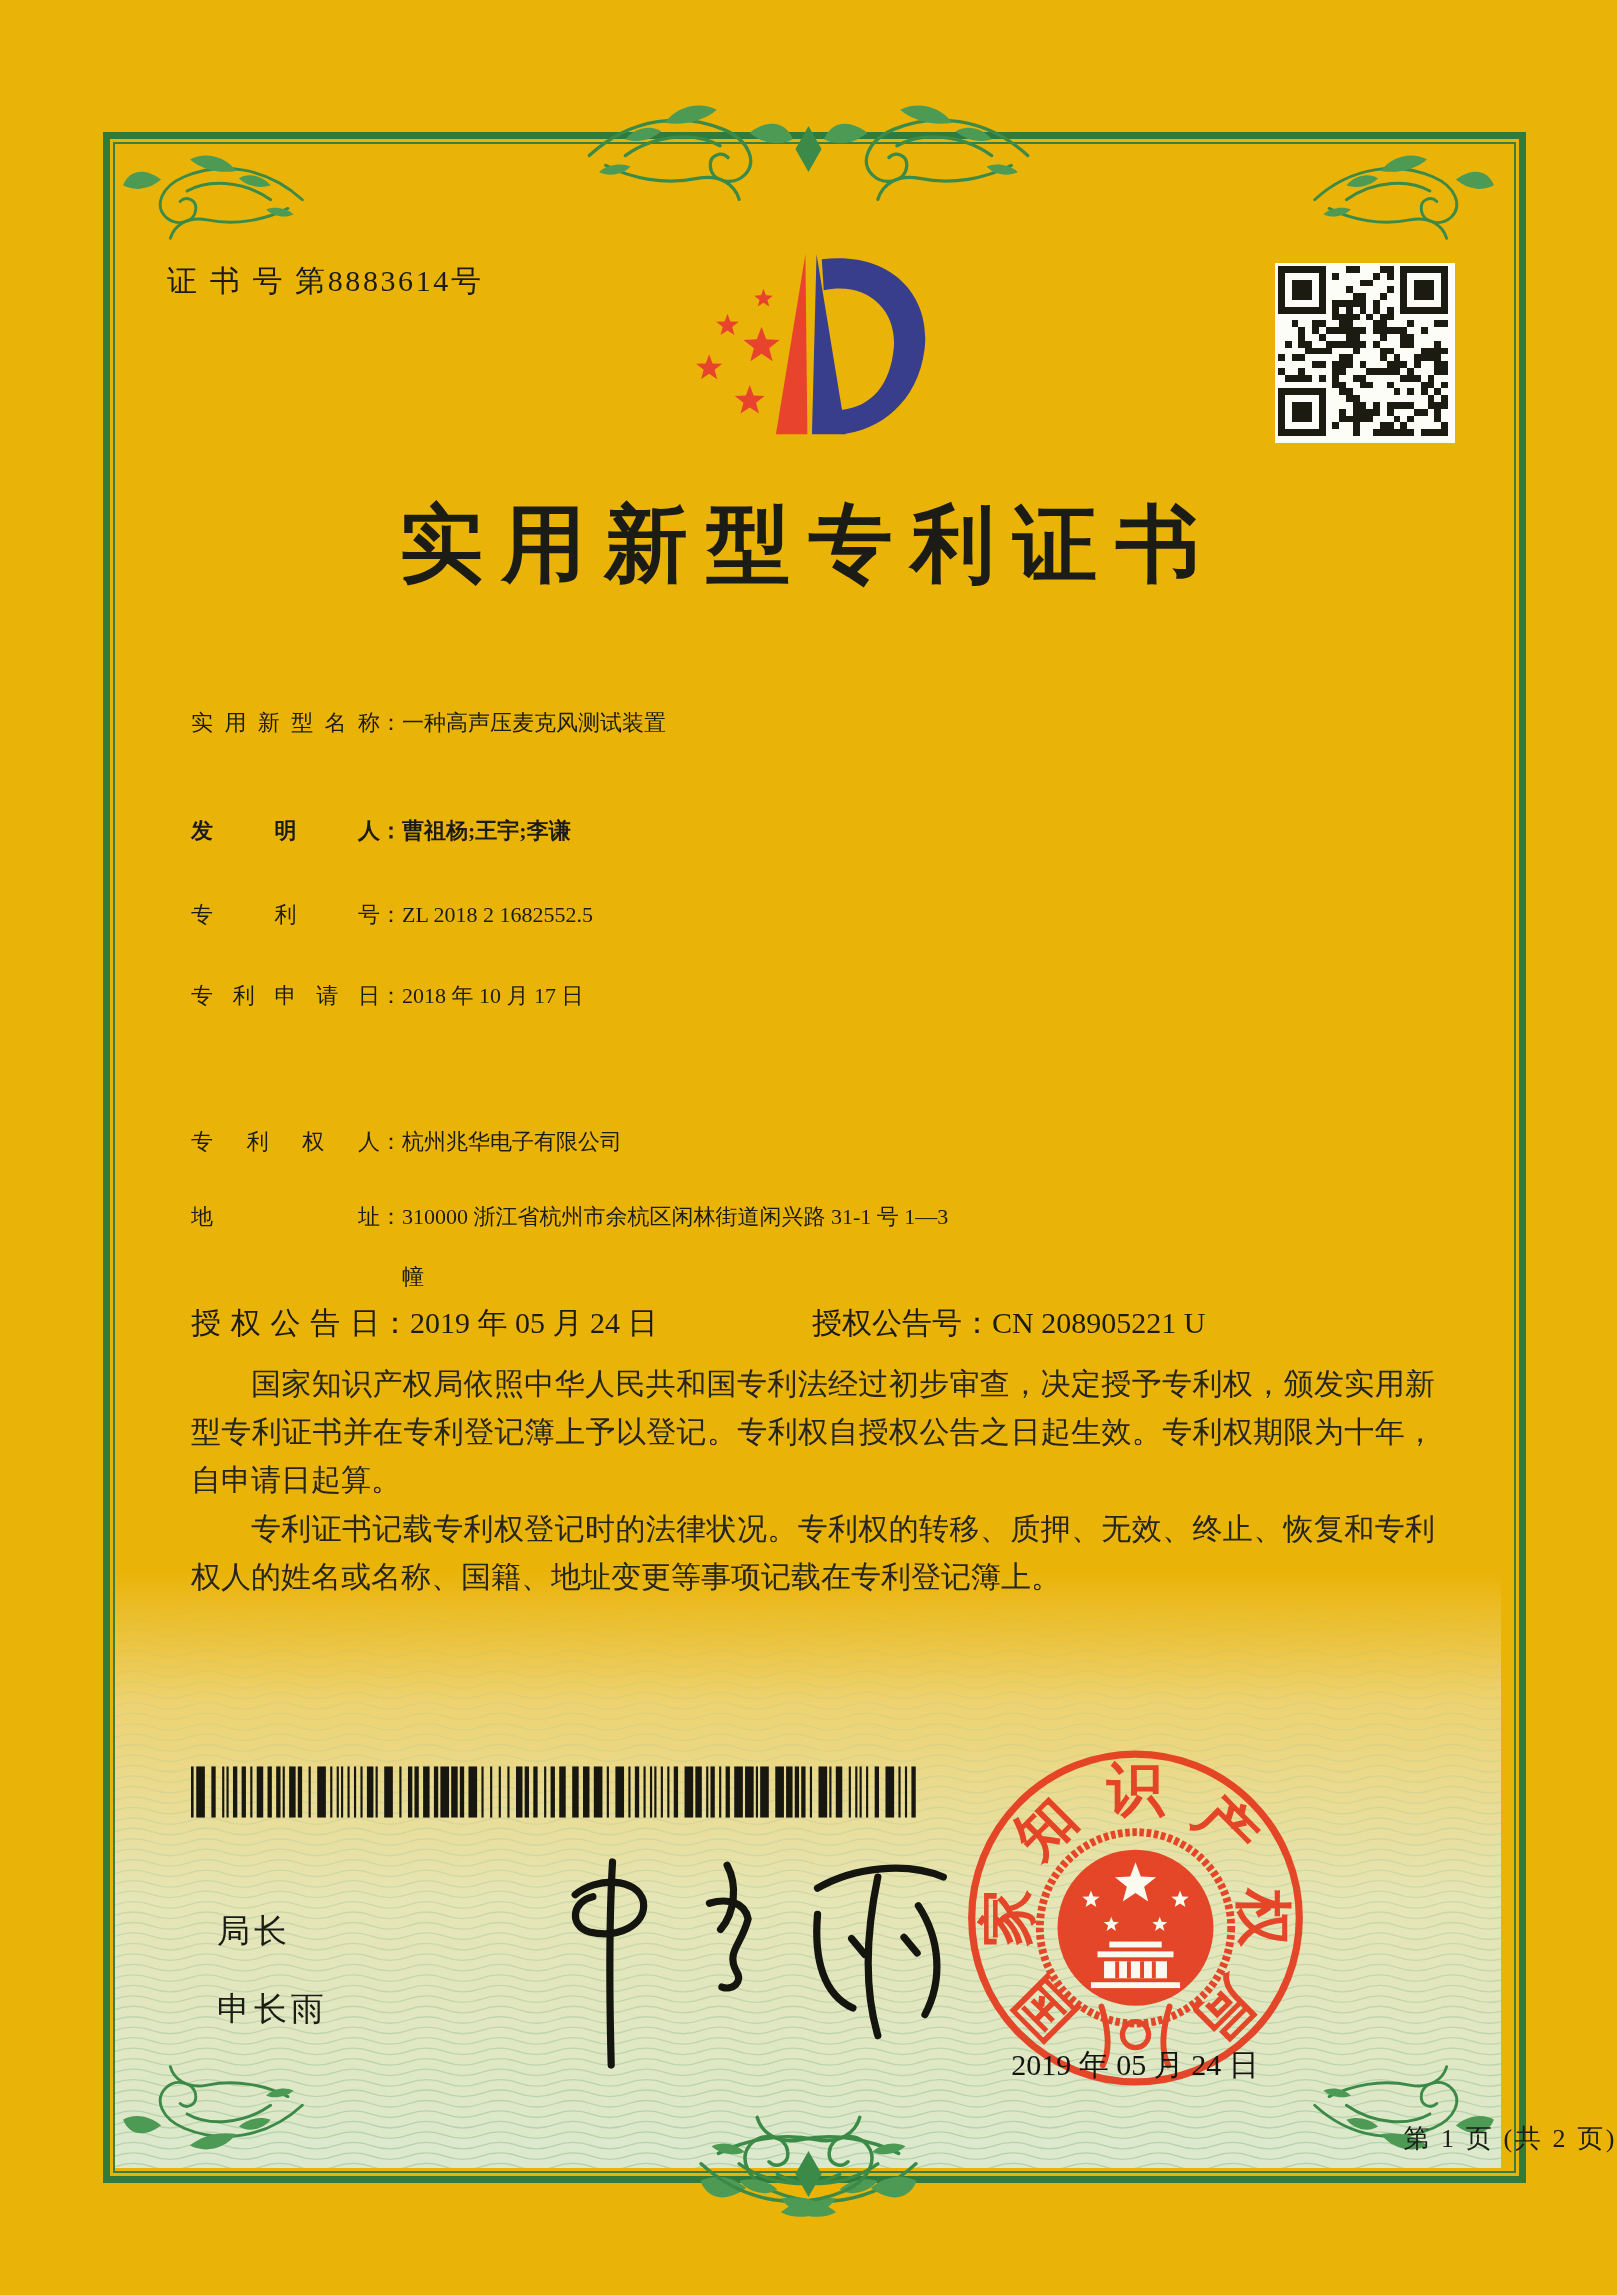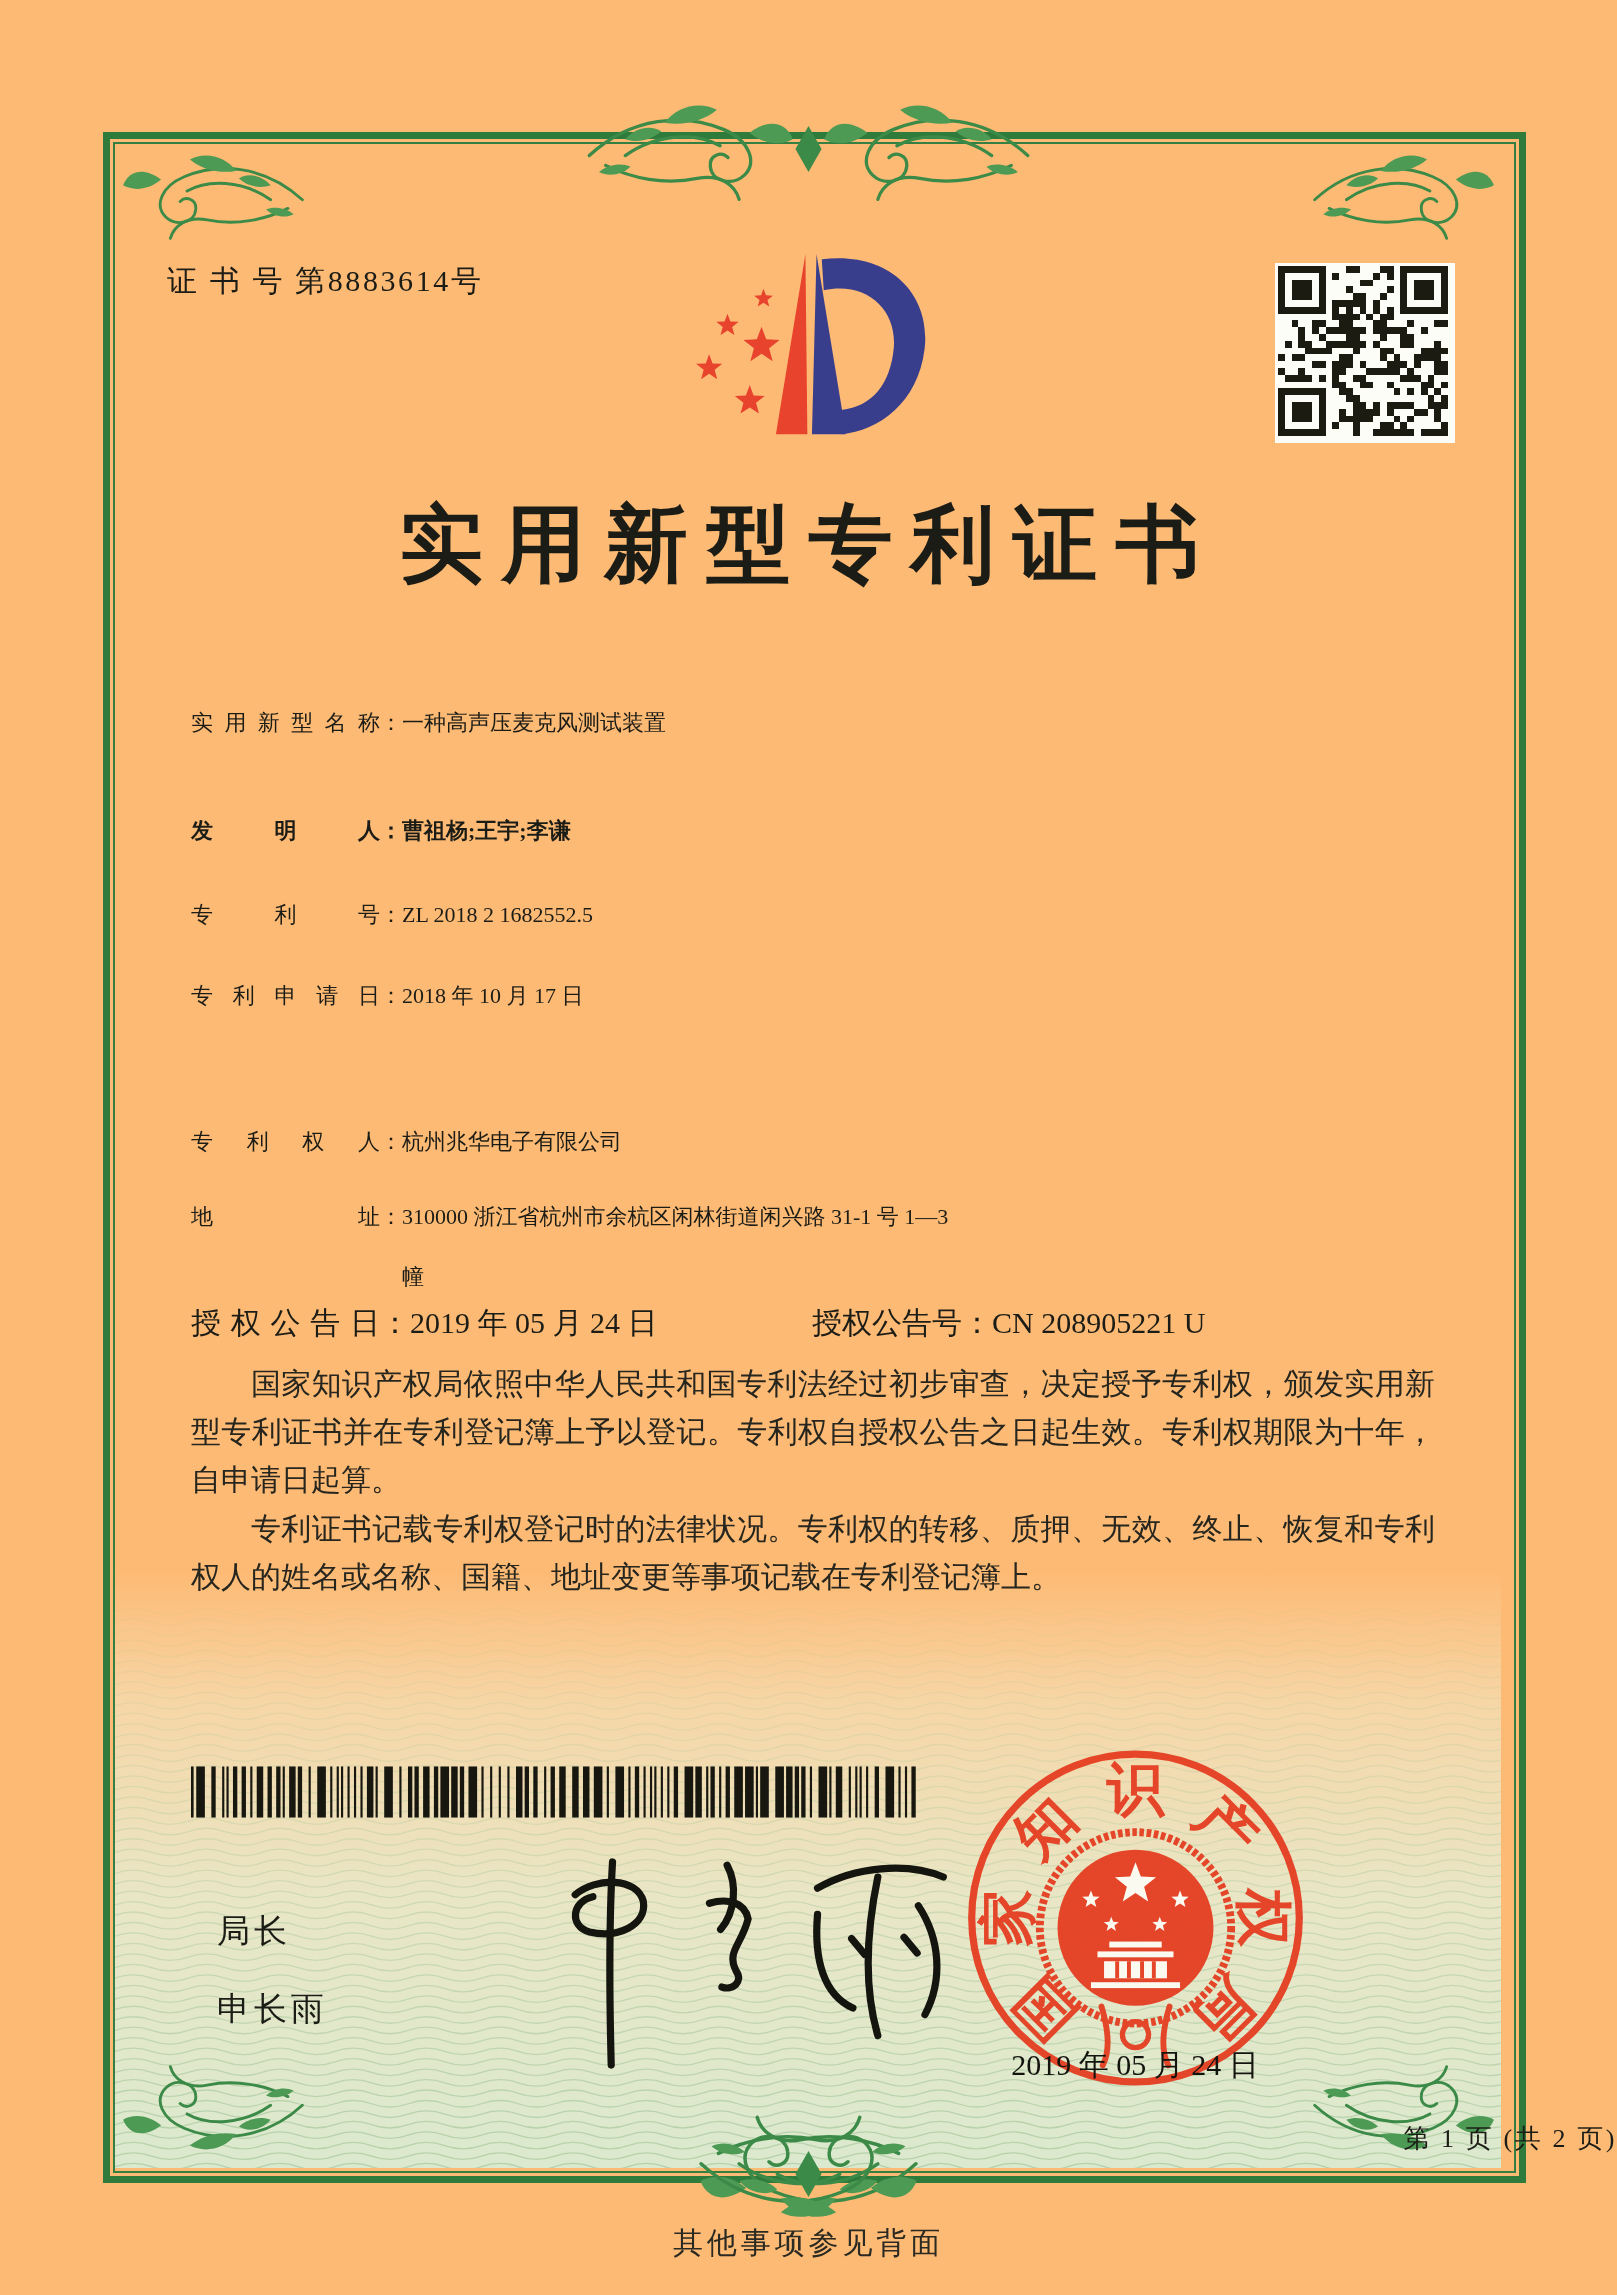--- a/index.html
+++ b/index.html
@@ -1,16 +1,16 @@
 <!DOCTYPE html>
 <html style="font-size:10.5px"><head>
 <meta charset="utf-8">
 <style>
   html,body{margin:0;padding:0;background:#e8e8e4;}
-  #page{position:relative;width:1617px;height:2295px;background:#fdba74;overflow:hidden;
+  #page{position:relative;width:1617px;height:2295px;background:#eab308;overflow:hidden;
         font-family:"Liberation Serif","DejaVu Serif",serif;color:#1c1c16;}
   .abs{position:absolute;}
   
   #border-outer{left:103px;top:132px;width:1409px;height:2037px;border:7.2px solid #2e7b3c;z-index:5;pointer-events:none;}
   #border-inner{position:absolute;left:3.3px;top:3.3px;right:3.3px;bottom:3.3px;border:2.6px solid #357f42;}
   
   #green-tint{left:115px;top:1571px;width:1386px;height:597px;z-index:1;
     background:linear-gradient(180deg,rgba(243,244,226,0) 0%,rgba(240,242,216,.5) 22%,rgba(229,238,212,.85) 55%,rgba(219,233,206,1) 100%);}
   #waves{left:115px;top:1605px;z-index:2;}
   
@@ -631,16 +631,15 @@
           <path d="M252,356 V382 M270,356 V382 M290,356 V382 M308,356 V382"></path>
         </g>
         <circle cx="280" cy="468" r="20" fill="none" stroke="#e5391d" stroke-width="8"></circle>
         <path d="M228,425 C238,458 243,490 230,515 M332,425 C322,458 317,490 330,515" fill="none" stroke="#e5391d" stroke-width="9" stroke-linecap="round"></path>
       </g>
     </g>
   </svg>
   <div id="seal-date" class="abs">2019 年 05 月 24 日</div>
 
   <div id="page-indicator" class="abs content">第 1 页 (共 2 页)</div>
-  <div id="back-note" class="abs content">其他事项参见背面</div>
 
 </div>
 
 
 </body></html>

